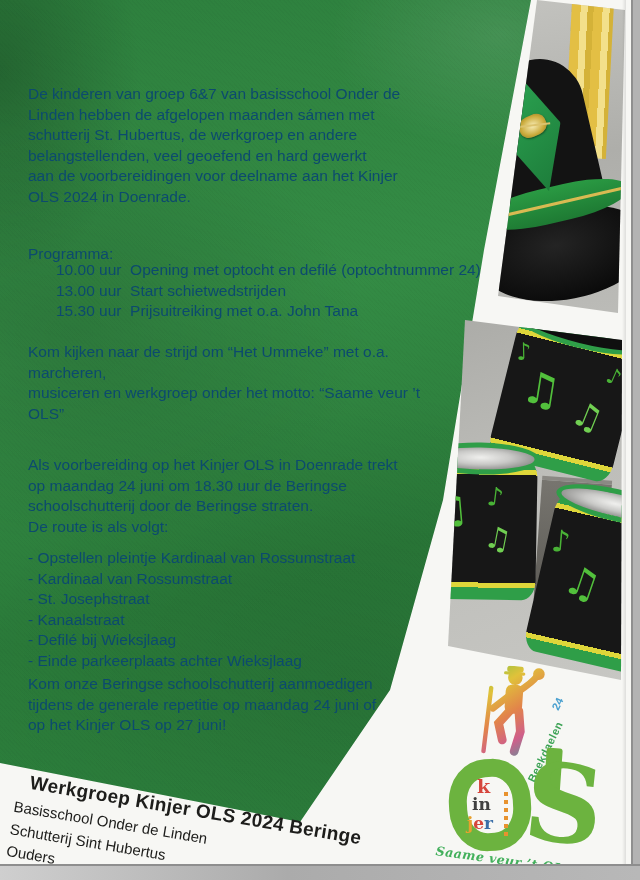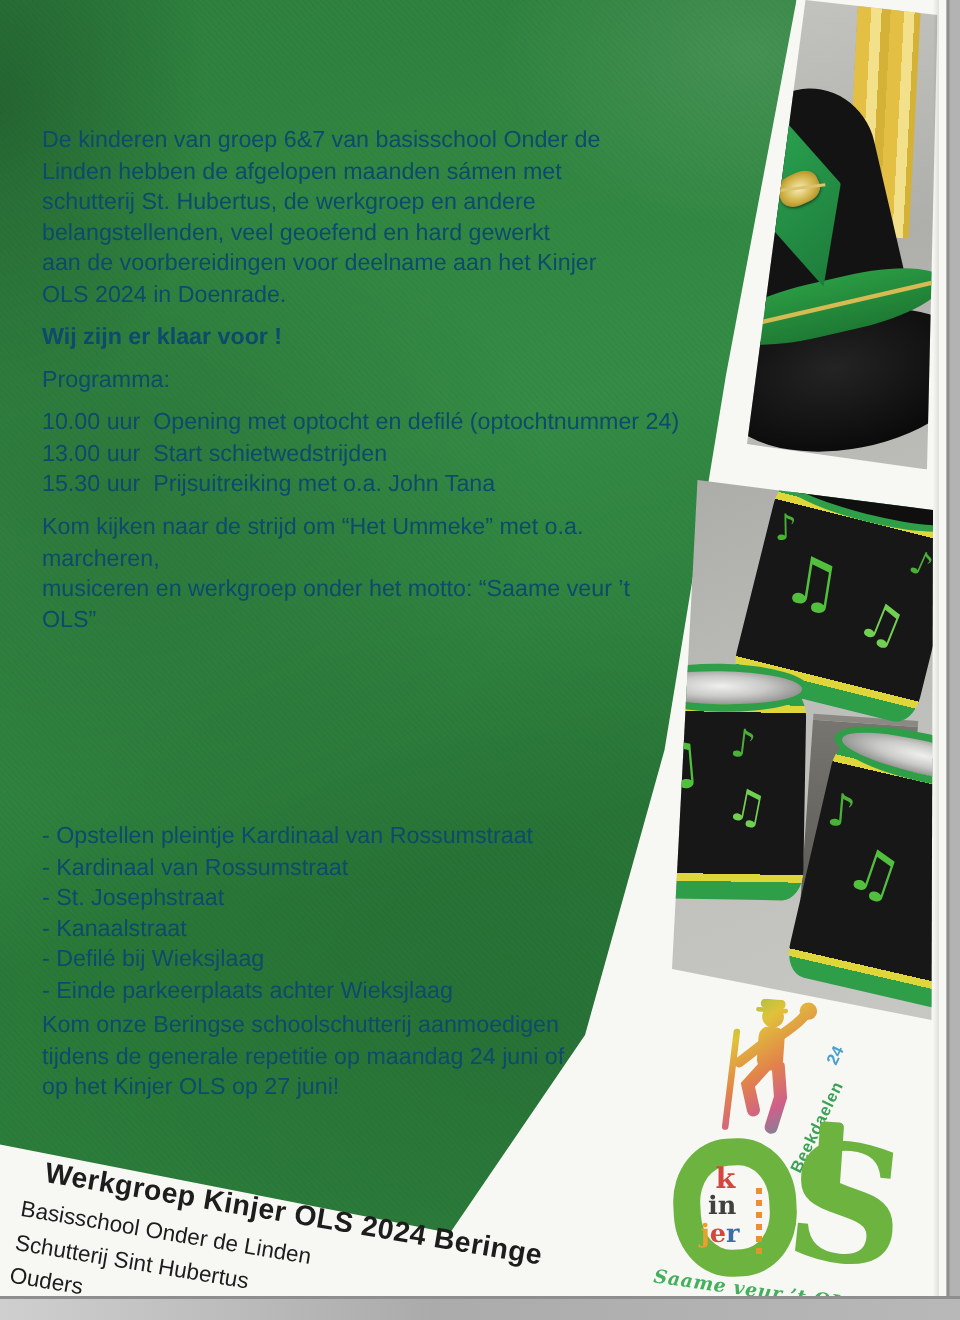--- a/index.html
+++ b/index.html
@@ -99,27 +99,30 @@
 <div class="scan-page">
 
   <div class="green-panel"></div>
 
   <div class="g-text" style="top:84px;">De kinderen van groep 6&amp;7 van basisschool Onder de
 Linden hebben de afgelopen maanden sámen met
 schutterij St. Hubertus, de werkgroep en andere
 belangstellenden, veel geoefend en hard gewerkt
 aan de voorbereidingen voor deelname aan het Kinjer
 OLS 2024 in Doenrade.</div>
-  <div class="g-text bold" style="top:215px;">Wij zijn er klaar voor !</div>
   <div class="g-text" style="top:244px;">Programma:</div>
-  <div class="g-text" style="top:272px;">10.00 uur  Opening met optocht en defilé (optochtnummer 24)
+  <div class="g-text" style="top:260px;margin-left:28px;">10.00 uur  Opening met optocht en defilé (optochtnummer 24)
 13.00 uur  Start schietwedstrijden
 15.30 uur  Prijsuitreiking met o.a. John Tana</div>
   <div class="g-text" style="top:342px;">Kom kijken naar de strijd om “Het Ummeke” met o.a. marcheren,
 musiceren en werkgroep onder het motto: “Saame veur ’t OLS”</div>
+  <div class="g-text" style="top:455px;">Als voorbereiding op het Kinjer OLS in Doenrade trekt
+op maandag 24 juni om 18.30 uur de Beringse
+schoolschutterij door de Beringse straten.
+De route is als volgt:</div>
   <div class="g-text" style="top:548px;">- Opstellen pleintje Kardinaal van Rossumstraat
 - Kardinaal van Rossumstraat
 - St. Josephstraat
 - Kanaalstraat
 - Defilé bij Wieksjlaag
 - Einde parkeerplaats achter Wieksjlaag</div>
   <div class="g-text" style="top:674px;">Kom onze Beringse schoolschutterij aanmoedigen
 tijdens de generale repetitie op maandag 24 juni of
 op het Kinjer OLS op 27 juni!</div>
 

